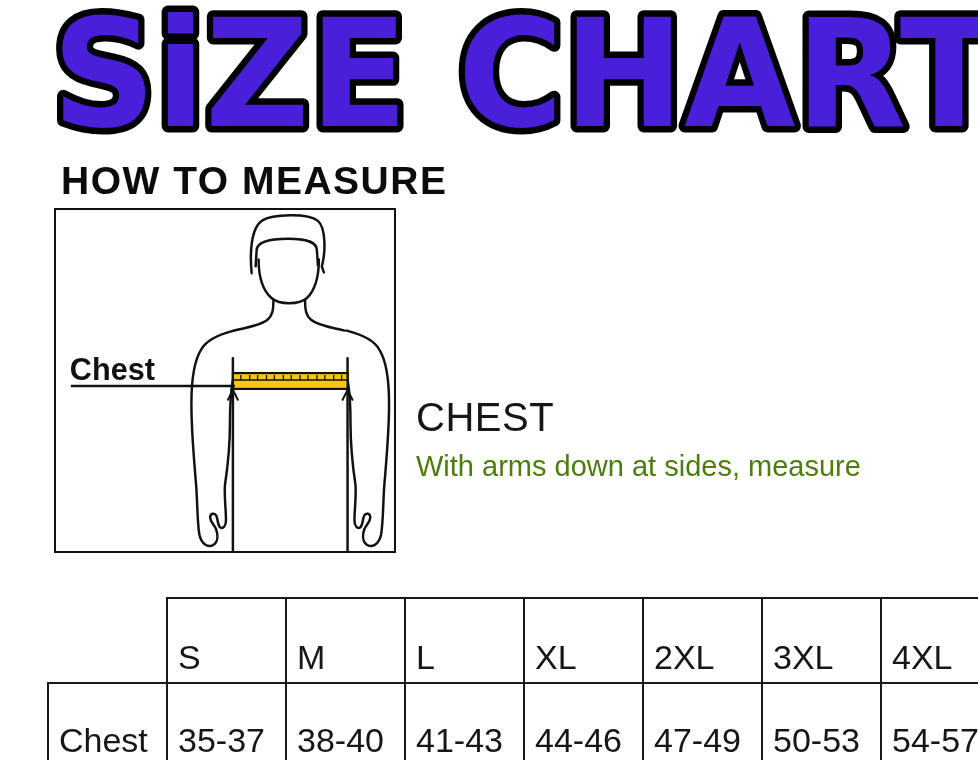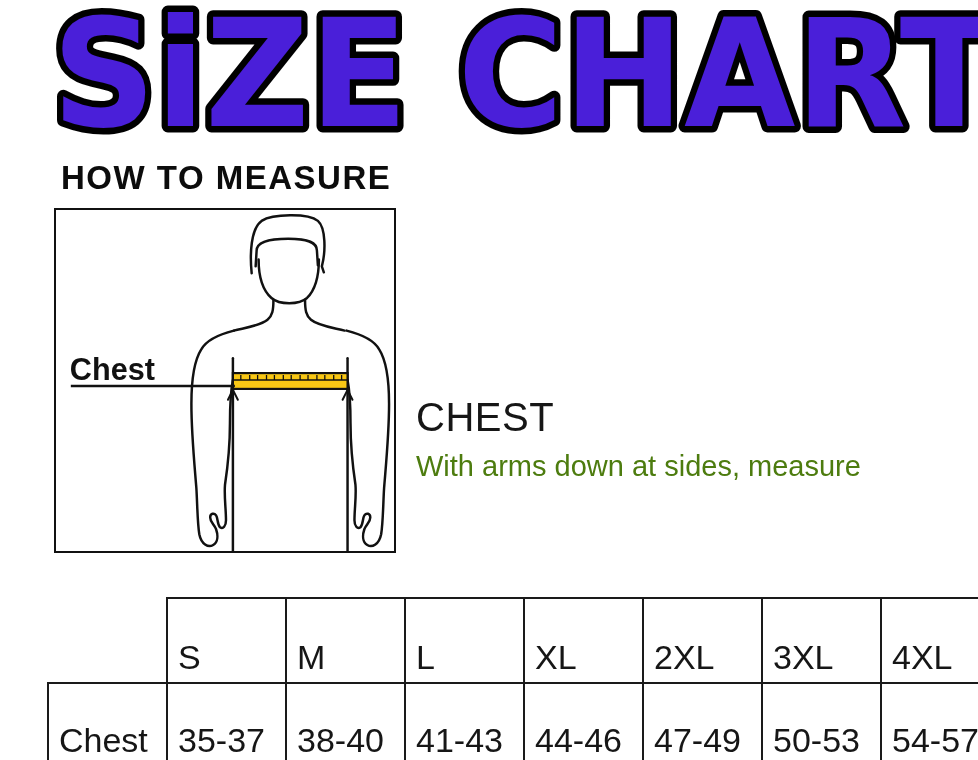--- a/index.html
+++ b/index.html
@@ -7,21 +7,21 @@
     position:relative; width:978px; height:760px; background:#ffffff;
     font-family:"Liberation Sans", sans-serif; color:#111; overflow:hidden;margin-left:36px;
   }
 
   
   .title-wrap { position:absolute; left:0; top:0; width:978px; height:152px; }
 
   
   .htm-heading {
     position:absolute; left:25px; top:159px;
-    font-size:33px; font-weight:bold; letter-spacing:1.5px; color:#0c0c0c;
+    font-size:39px; font-weight:bold; letter-spacing:1.5px; color:#0c0c0c;
     white-space:nowrap;
   }
 
   
   .figure-box {
     position:absolute; left:18px; top:208px; width:342px; height:345px;
     border:2.5px solid #111; box-sizing:border-box; background:#fff;
   }
   .figure-box svg { display:block; width:100%; height:100%; }
 

